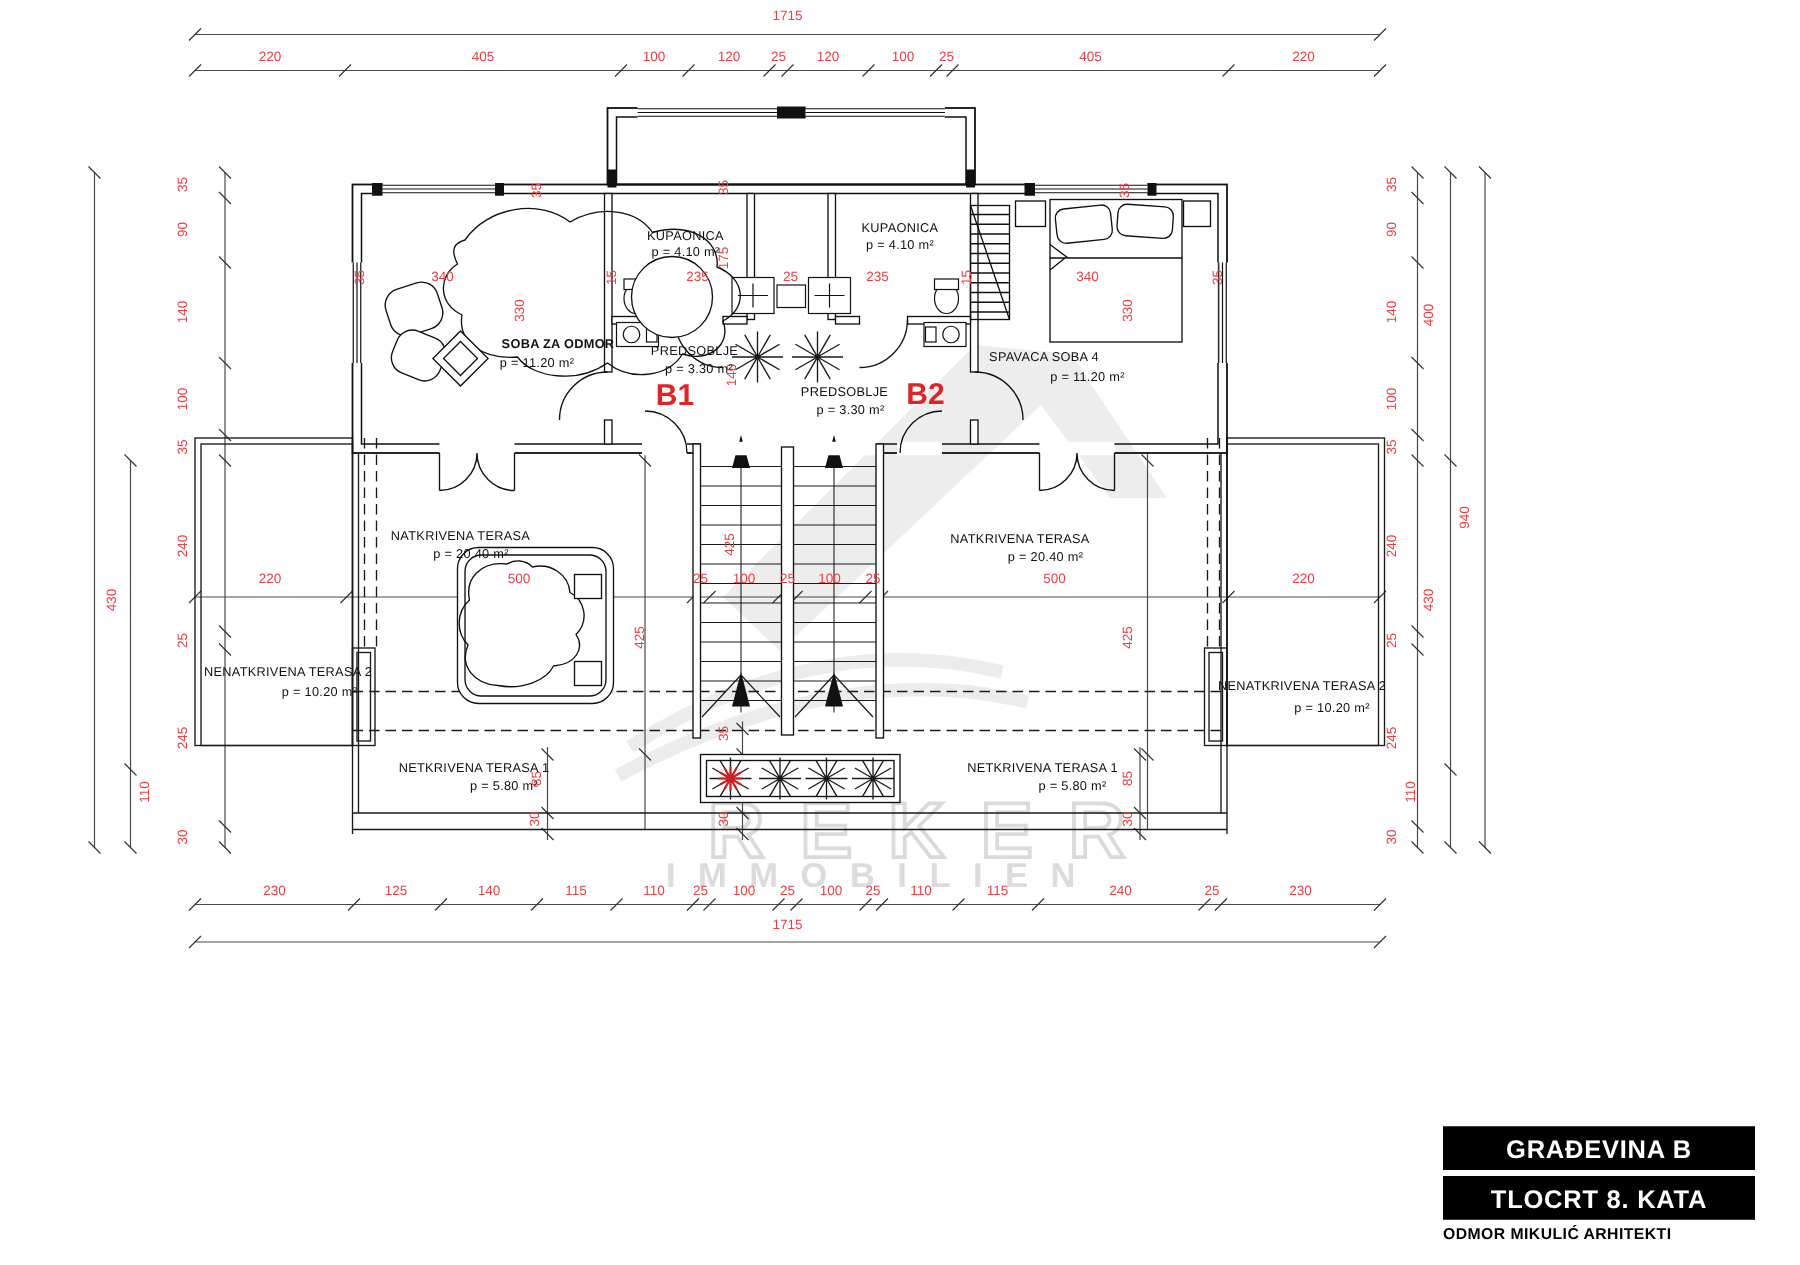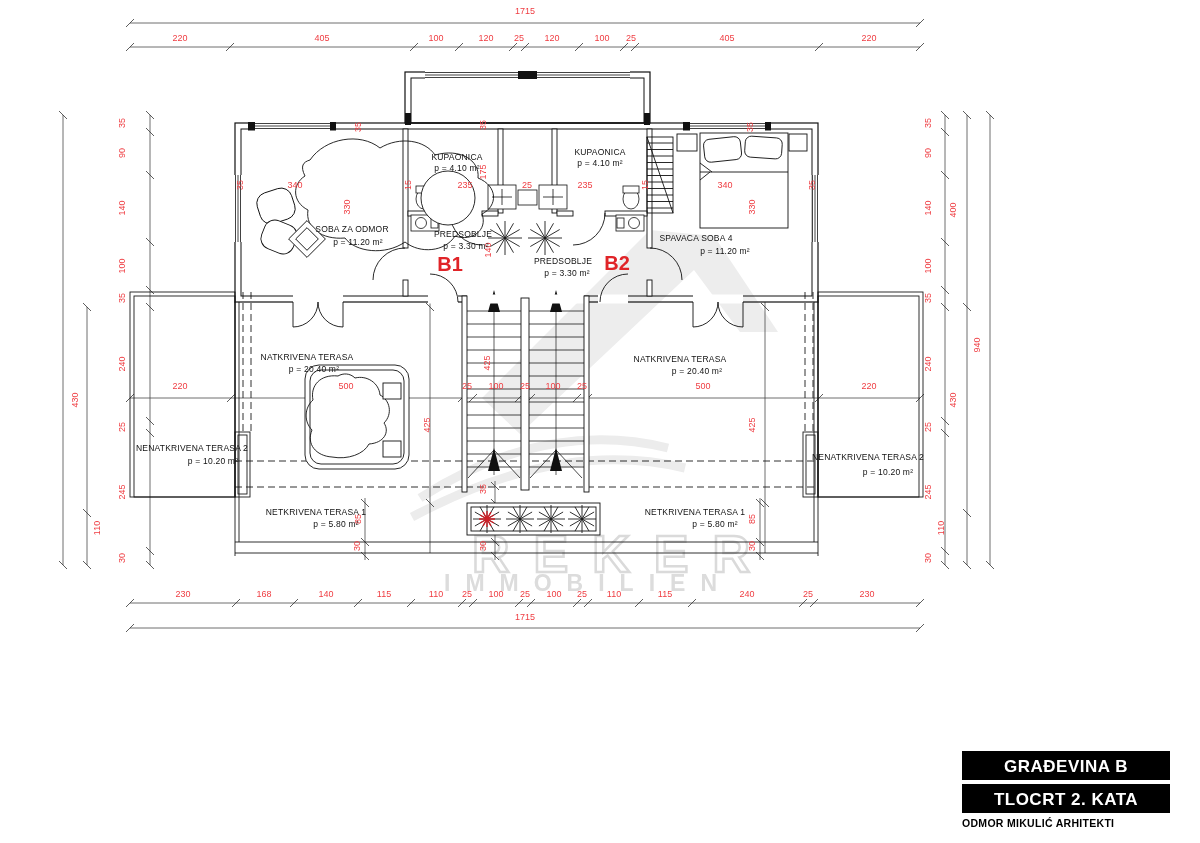--- a/index.html
+++ b/index.html
@@ -211,21 +211,21 @@
     <span class="dim" style="left: 322px; top: 38px;">405</span>
     <span class="dim" style="left: 436px; top: 38px;">100</span>
     <span class="dim" style="left: 486px; top: 38px;">120</span>
     <span class="dim" style="left: 519px; top: 38px;">25</span>
     <span class="dim" style="left: 552px; top: 38px;">120</span>
     <span class="dim" style="left: 602px; top: 38px;">100</span>
     <span class="dim" style="left: 631px; top: 38px;">25</span>
     <span class="dim" style="left: 727px; top: 38px;">405</span>
     <span class="dim" style="left: 869px; top: 38px;">220</span>
     <span class="dim" style="left: 183px; top: 594px;">230</span>
-    <span class="dim" style="left: 264px; top: 594px;">168</span>
+    <span class="dim" style="left: 264px; top: 594px;">125</span>
     <span class="dim" style="left: 326px; top: 594px;">140</span>
     <span class="dim" style="left: 384px; top: 594px;">115</span>
     <span class="dim" style="left: 436px; top: 594px;">110</span>
     <span class="dim" style="left: 467px; top: 594px;">25</span>
     <span class="dim" style="left: 496px; top: 594px;">100</span>
     <span class="dim" style="left: 525px; top: 594px;">25</span>
     <span class="dim" style="left: 554px; top: 594px;">100</span>
     <span class="dim" style="left: 582px; top: 594px;">25</span>
     <span class="dim" style="left: 614px; top: 594px;">110</span>
     <span class="dim" style="left: 665px; top: 594px;">115</span>
@@ -284,21 +284,21 @@
     <span class="dim rot" style="left: 750px; top: 127px;">35</span>
     <span class="dim rot" style="left: 487px; top: 363px;">425</span>
     <span class="dim rot" style="left: 427px; top: 425px;">425</span>
     <span class="dim rot" style="left: 752px; top: 425px;">425</span>
     <span class="dim rot" style="left: 358px; top: 519px;">85</span>
     <span class="dim rot" style="left: 357px; top: 546px;">30</span>
     <span class="dim rot" style="left: 483px; top: 489px;">35</span>
     <span class="dim rot" style="left: 483px; top: 546px;">30</span>
     <span class="dim rot" style="left: 752px; top: 519px;">85</span>
     <span class="dim rot" style="left: 752px; top: 546px;">30</span>
-    <span class="room" style="left: 352px; top: 229px;">SOBA ZA ODMOR</span>
+    <span class="room" style="left: 372px; top: 229px; font-weight: bold;">SOBA ZA ODMOR</span>
     <span class="room" style="left: 358px; top: 242px;">p = 11.20 m²</span>
     <span class="room" style="left: 457px; top: 157px;">KUPAONICA</span>
     <span class="room" style="left: 457px; top: 168px;">p = 4.10 m²</span>
     <span class="room" style="left: 600px; top: 152px;">KUPAONICA</span>
     <span class="room" style="left: 600px; top: 163px;">p = 4.10 m²</span>
     <span class="room" style="left: 463px; top: 234px;">PREDSOBLJE</span>
     <span class="room" style="left: 466px; top: 246px;">p = 3.30 m²</span>
     <span class="room" style="left: 563px; top: 261px;">PREDSOBLJE</span>
     <span class="room" style="left: 567px; top: 273px;">p = 3.30 m²</span>
     <span class="room" style="left: 696px; top: 238px;">SPAVACA SOBA 4</span>
@@ -314,15 +314,15 @@
     <span class="room" style="left: 316px; top: 512px;">NETKRIVENA TERASA 1</span>
     <span class="room" style="left: 336px; top: 524px;">p = 5.80 m²</span>
     <span class="room" style="left: 695px; top: 512px;">NETKRIVENA TERASA 1</span>
     <span class="room" style="left: 715px; top: 524px;">p = 5.80 m²</span>
     <span class="unit" style="left: 450px; top: 264px;">B1</span>
     <span class="unit" style="left: 617px; top: 263px; text-align: center;">B2</span>
   </div>
 
 <div id="titleblock">
   <div class="tb-box">GRAĐEVINA B</div>
-  <div class="tb-box">TLOCRT 2. KATA</div>
+  <div class="tb-box">TLOCRT 8. KATA</div>
   <div class="tb-sub">ODMOR MIKULIĆ ARHITEKTI</div>
 </div>
 
 </body></html>

